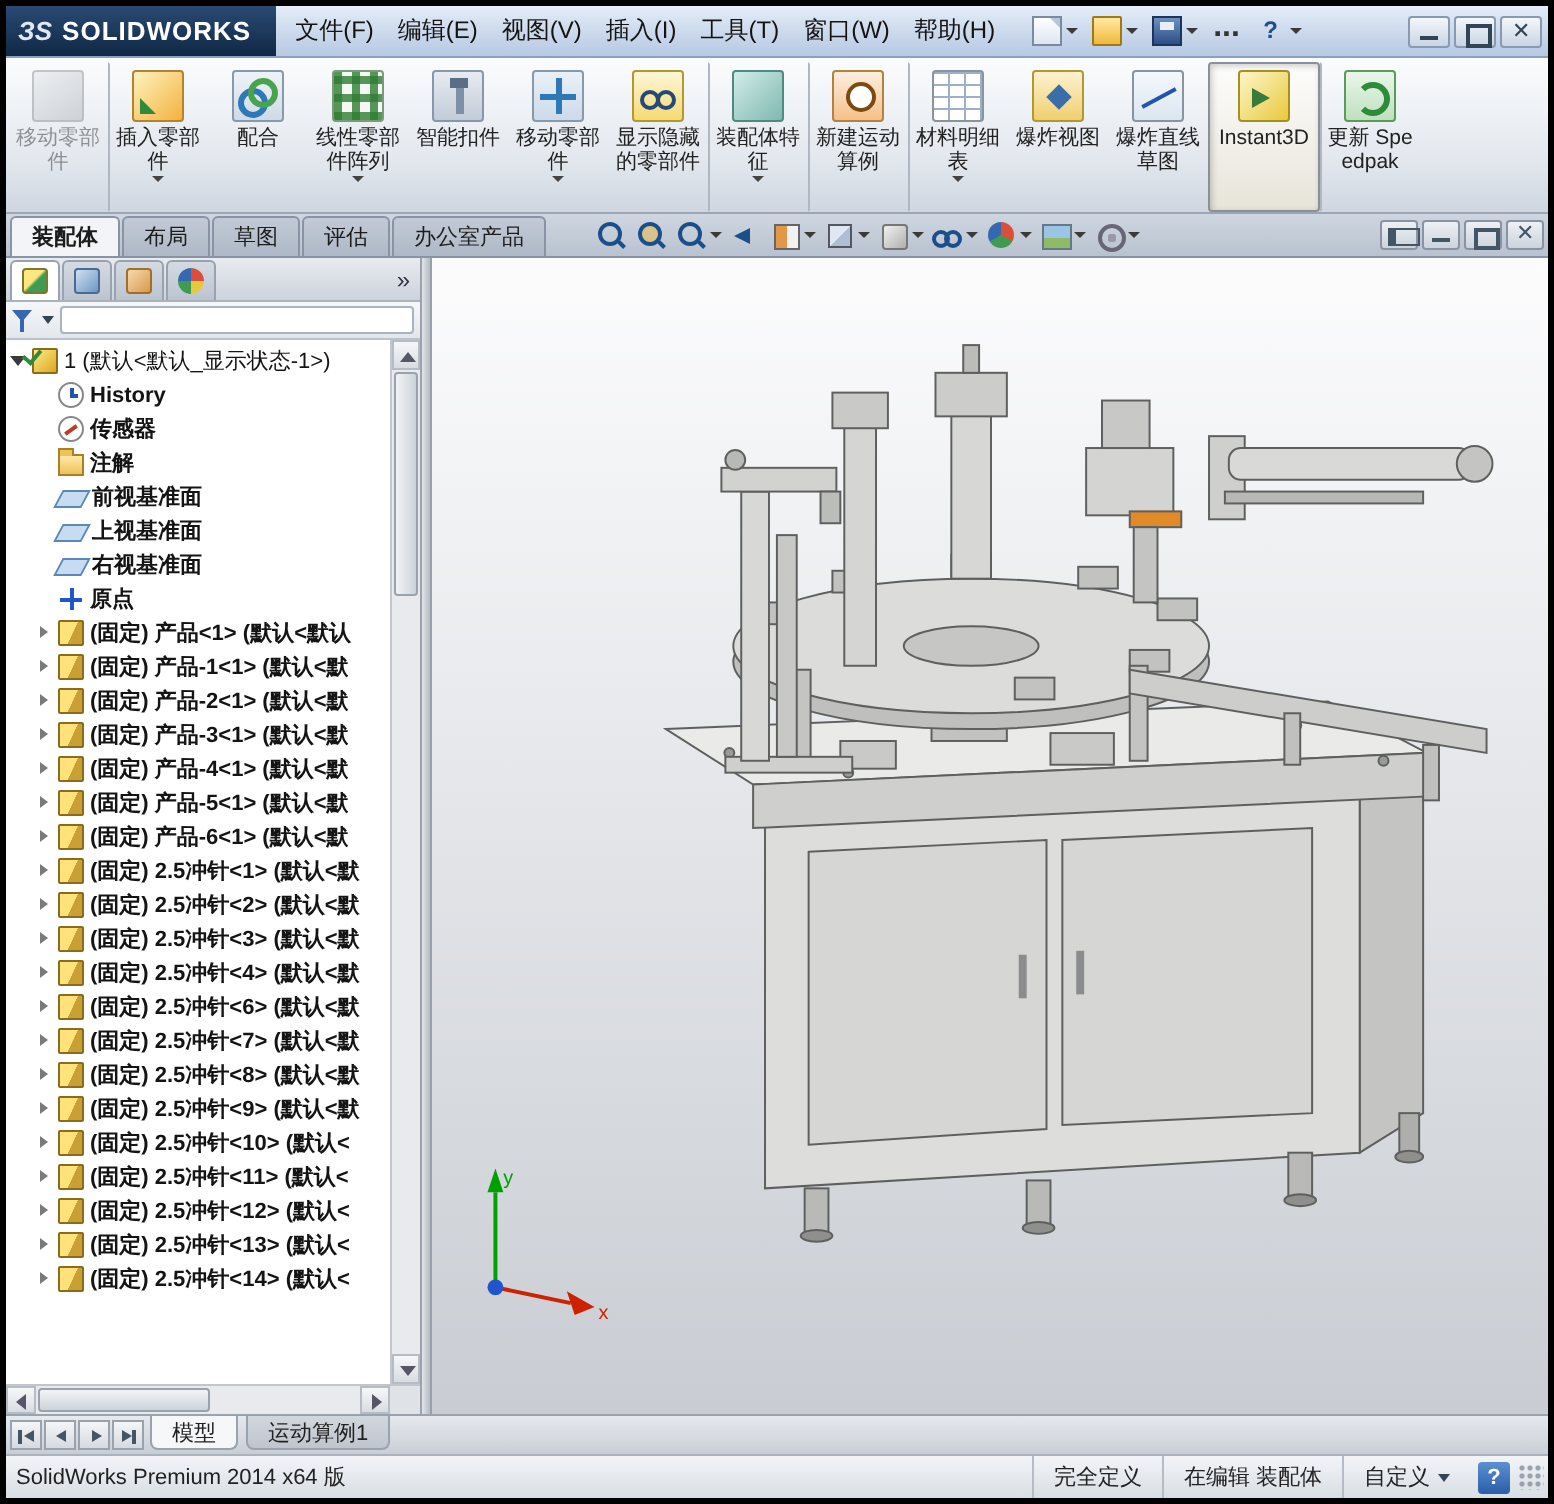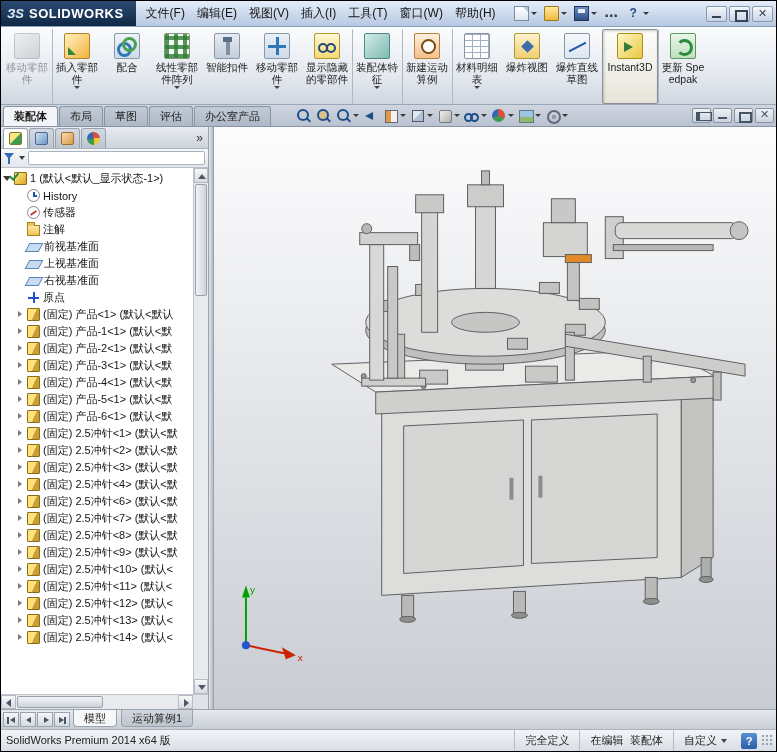--- a/index.html
+++ b/index.html
@@ -1,18 +1,18 @@
 <!DOCTYPE html>
 <html><head>
 <meta charset="utf-8">
 <style>
   * { margin:0; padding:0; box-sizing:border-box; }
   html,body { width:777px; height:752px; overflow:hidden; }
   body { font-family:"Liberation Sans","DejaVu Sans",sans-serif; background:#d4d0c8; }
-  .app { width:777px; height:752px; display:flex; flex-direction:column; border:1px solid #000000; background:#b91c1c; }
+  .app { width:777px; height:752px; display:flex; flex-direction:column; border:3px solid #000000; background:#b91c1c; }
 
   
   .titlebar { height:26px; background:linear-gradient(#e4edf8,#b7c8e2); display:flex; align-items:stretch; border-bottom:1px solid #8aa0c0; flex:0 0 26px; }
   .logo { background:linear-gradient(#2a4a72,#112845); color:#fff; display:flex; align-items:center; padding:0 12px 0 6px; gap:5px; }
   .logo-mark { font-weight:bold; font-style:italic; font-size:13px; color:#dfe8f4; }
   .logo-name { font-weight:bold; font-size:13px; letter-spacing:.5px; }
   .menubar { display:flex; align-items:flex-start; padding-left:4px; }
   .menu-item { font-size:12px; color:#141414; padding:0 6px; height:100%; display:flex; align-items:center; cursor:default; }
   .quickbar { display:flex; align-items:center; margin-left:10px; gap:3px; }
   .qbtn { display:flex; align-items:center; height:20px; padding:0 2px; border-radius:2px; }
@@ -113,21 +113,21 @@
   .pchevron { margin-left:auto; margin-right:5px; font-size:12px; color:#334; align-self:center; }
   .filterbar { height:19px; flex:0 0 19px; display:flex; align-items:center; background:linear-gradient(#f6f7f9,#e3e7ec); border-bottom:1px solid #bcc2cc; padding:1px 3px; gap:3px; }
   .funnel-icon { position:relative; width:12px; height:13px; }
   .funnel-icon::before { content:""; position:absolute; left:0; top:1px; border-left:5px solid transparent; border-right:5px solid transparent; border-top:6px solid #3468b0; }
   .funnel-icon::after { content:""; position:absolute; left:4px; top:6px; width:2px; height:6px; background:#3468b0; }
   .filter-caret { width:0; height:0; border-left:3px solid transparent; border-right:3px solid transparent; border-top:4px solid #345; }
   .filter-input { flex:1; height:14px; background:#fff; border:1px solid #aab4c0; border-radius:2px; }
   .tree { flex:1; min-height:0; background:#fff; display:flex; }
   .tree-rows { flex:1; padding:2px 0 0 2px; overflow:hidden; }
   .trow { display:flex; align-items:center; height:17px; font-size:11px; color:#141414; white-space:nowrap; overflow:hidden; }
-  .trow.d1 { padding-left:13px; }
+  .trow.d1 { padding-left:13px;font-weight:bold; }
   .tarrow { width:9px; height:9px; position:relative; flex:0 0 9px; }
   .tarrow.collapsed::before { content:""; position:absolute; left:2px; top:1px; border-left:4px solid #7a7a7a; border-top:3px solid transparent; border-bottom:3px solid transparent; }
   .tarrow.expanded::before { content:""; position:absolute; left:0; top:2px; border-top:5px solid #3a3a3a; border-left:4px solid transparent; border-right:4px solid transparent; }
   .tico { width:13px; height:13px; margin:0 3px 0 2px; flex:0 0 13px; position:relative; }
   .tico.assembly { background:linear-gradient(135deg,#ffe98c,#dca81e); border:1px solid #8a6d1a; border-radius:1px; }
   .tico.assembly::after { content:""; position:absolute; left:-4px; top:-2px; width:4px; height:7px; border-right:2px solid #2e8b3a; border-bottom:2px solid #2e8b3a; transform:rotate(40deg); }
   .tico.history { background:#fff; border:1px solid #888; border-radius:50%; }
   .tico.history::after { content:""; position:absolute; left:5px; top:2px; width:2px; height:5px; background:#2255aa; }
   .tico.history::before { content:""; position:absolute; left:5px; top:5px; width:4px; height:2px; background:#2255aa; }
   .tico.sensor { background:#fff; border:1px solid #888; border-radius:50%; }
@@ -163,21 +163,21 @@
   .navbtn.first::after { content:""; position:absolute; left:6px; top:4px; border-right:5px solid #456; border-top:3px solid transparent; border-bottom:3px solid transparent; }
   .navbtn.prev::after { content:""; position:absolute; left:5px; top:4px; border-right:5px solid #456; border-top:3px solid transparent; border-bottom:3px solid transparent; }
   .navbtn.next::after { content:""; position:absolute; left:6px; top:4px; border-left:5px solid #456; border-top:3px solid transparent; border-bottom:3px solid transparent; }
   .navbtn.last::before { content:""; position:absolute; right:3px; top:4px; width:2px; height:7px; background:#456; }
   .navbtn.last::after { content:""; position:absolute; left:4px; top:4px; border-left:5px solid #456; border-top:3px solid transparent; border-bottom:3px solid transparent; }
   .btab { font-size:11px; padding:0 10px; border:1px solid #9aa2ae; border-top:none; border-radius:0 0 4px 4px; background:linear-gradient(#d2d7de,#bfc5cd); margin:0 2px 0 2px; height:17px; display:flex; align-items:center; color:#222; }
   .btab.active { background:#f6f7f9; }
   .statusbar { height:22px; flex:0 0 22px; background:linear-gradient(#f2f4f7,#d9dee5); border-top:1px solid #aab2bc; display:flex; align-items:center; font-size:11px; color:#222; }
   .status-left { padding-left:5px; }
   .status-right { margin-left:auto; display:flex; align-items:center; height:100%; }
-  .sseg { padding:0 10px; border-left:1px solid #b6bcc6; height:100%; display:flex; align-items:center; gap:4px;font-family:Liberation Mono, monospace; }
+  .sseg { padding:0 10px; border-left:1px solid #b6bcc6; height:100%; display:flex; align-items:center; gap:4px; }
   .scaret { width:0; height:0; border-left:3px solid transparent; border-right:3px solid transparent; border-top:4px solid #345; }
   .shelp { width:16px; height:16px; background:linear-gradient(#5a8fd0,#2a5fa8); color:#fff; font-weight:bold; display:flex; align-items:center; justify-content:center; border-radius:2px; margin:0 4px; font-size:11px; }
   .grip { width:13px; height:13px; margin-right:2px; background-image:radial-gradient(#9aa2ae 1px,transparent 1.6px); background-size:4px 4px; }
 </style>
 </head>
 <body>
 
 <div class="app">
 
   <div class="titlebar">

